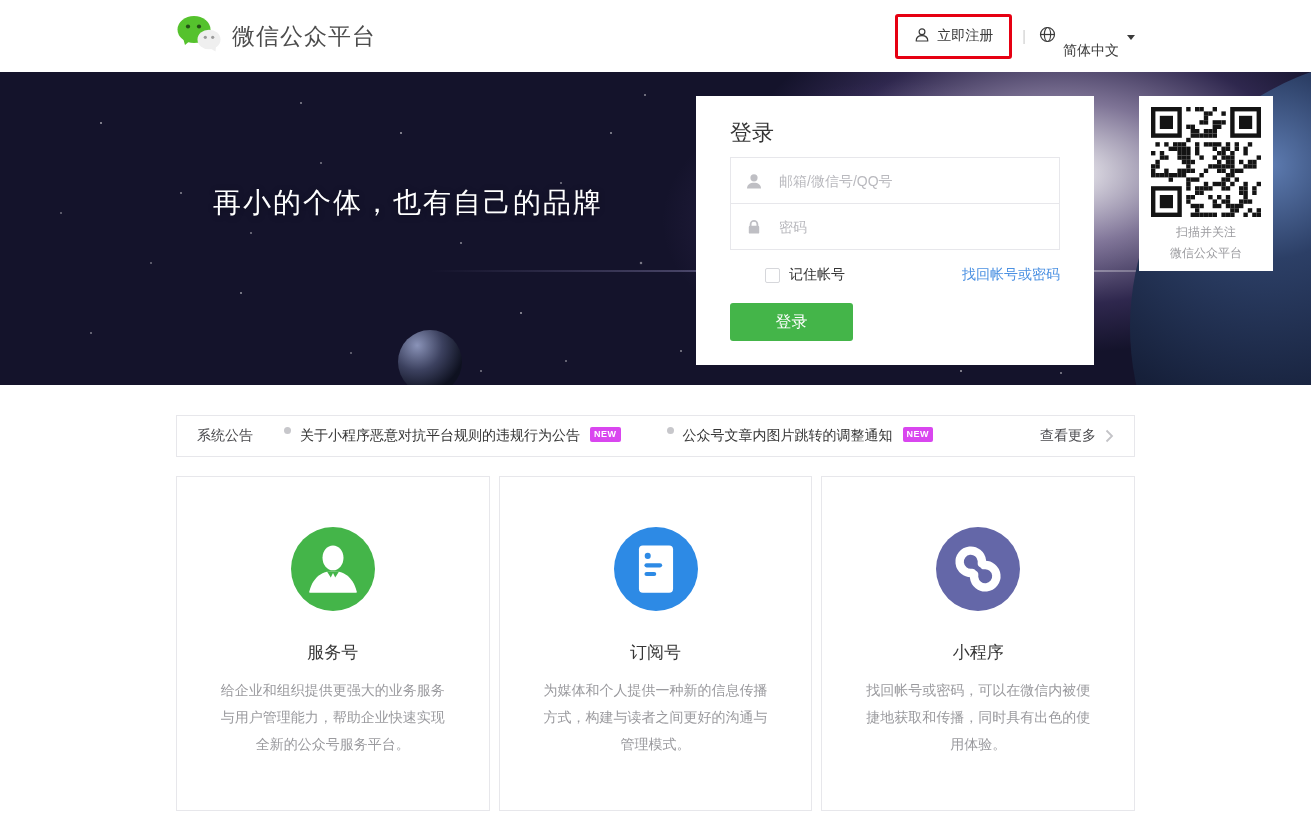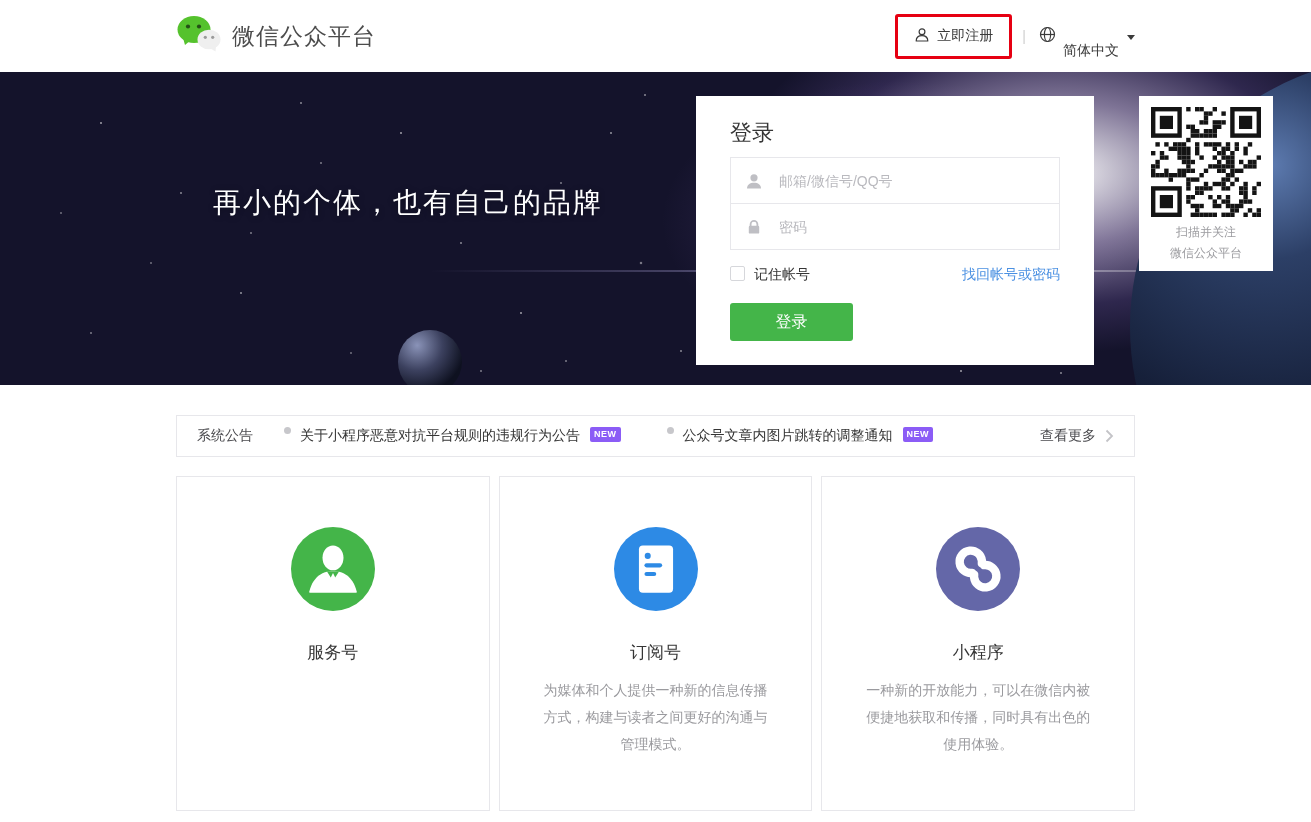--- a/index.html
+++ b/index.html
@@ -58,40 +58,40 @@
   .login-panel { position:absolute; left:696px; top:24px; width:398px; height:269px;
     background:#fff; padding:22px 34px; }
   .login-title { font-size:22px; color:#353535; font-weight:400; margin-bottom:9px; }
   .login-input { display:flex; align-items:center; height:47px; border:1px solid #e7e7eb; background:#fff; padding:0 14px; }
   .login-input + .login-input { margin-top:-1px; }
   .login-input .field-icon { width:18px; display:flex; justify-content:center; }
   .login-input input { border:none; outline:none; flex:1; margin-left:16px; font-size:14px;
     color:#b91c1c; font-family:inherit; }
   .login-input input::placeholder { color:#b9b9be; }
   .login-row { display:flex; align-items:center; justify-content:space-between; margin-top:16px; font-size:14px; }
-  .remember { display:flex; cursor:pointer; color:#353535; }
+  .remember { display:flex; align-items:center; cursor:pointer; color:#353535;margin-left:35px; }
   .checkbox { width:15px; height:15px; border:1px solid #d6d7db; border-radius:2px; background:#fff; margin-right:9px; }
   .forgot-link { color:#4a90e2; text-decoration:none; cursor:pointer; }
   .login-submit { margin-top:19px; width:123px; height:38px; background:#44b549; color:#fff;
     font-size:16px; border:none; border-radius:3px; cursor:pointer; font-family:inherit; }
 
   
   .qr-panel { position:absolute; left:1139px; top:24px; width:134px; height:175px; background:#fff;
     text-align:center; padding-top:11px; }
   .qr-caption { font-size:12px; color:#9b9b9f; line-height:20px; margin-top:1px; }
 
   
   .notice-bar { margin-top:30px; height:42px; border:1px solid #e7e7eb; display:flex; align-items:center;
     padding:0 20px; font-size:14px; background:#fff; }
   .notice-label { color:#4a4a4e; margin-right:31px; }
   .notice-item { display:flex; align-items:flex-start; cursor:pointer; }
   .notice-item + .notice-item { margin-left:46px; }
   .bullet { width:7px; height:7px; border-radius:50%; background:#c7c7cb; margin-right:9px; }
   .notice-text { color:#353535; }
-  .badge-new { display:inline-block; background:#8b5cf6; color:#fff; font-size:9px; font-weight:bold;
+  .badge-new { display:inline-block; background:#d946ef; color:#fff; font-size:9px; font-weight:bold;
     line-height:1; padding:3px 4px; border-radius:2px; margin-left:10px; letter-spacing:.5px; }
   .notice-spacer { flex:1; }
   .notice-more { display:flex; align-items:center; color:#4a4a4e; cursor:pointer; }
   .notice-more svg { margin-left:9px; }
 
   
   .section-title { margin-top:33px; font-size:20px; color:#353535; font-weight:400; }
   .cards { margin-top:19px; display:flex; gap:9px; }
   .card { flex:1; border:1px solid #e7e7eb; height:335px; background:#fff; cursor:pointer; }
   .card-icon { width:84px; height:84px; margin:50px auto 0; display:block; }
@@ -416,20 +416,21 @@
 
     <div class="card">
       <svg class="card-icon" viewBox="0 0 64 64">
         <circle cx="32" cy="32" r="32" fill="#44b549"></circle>
         <ellipse cx="32" cy="23.5" rx="8" ry="9.5" fill="#fff"></ellipse>
         <path d="M14 49 C17 37 25 33.5 32 33.5 C39 33.5 47 37 50 49 L50 50 L14 50 Z" fill="#fff"></path>
         <polygon points="27.3,33.8 36.7,33.8 32,41.2" fill="#44b549"></polygon>
         <polygon points="32,35 34.8,40.5 32,46 29.2,40.5" fill="#fff"></polygon>
       </svg>
       <div class="card-name">服务号</div>
+      <div class="card-desc">给企业和组织提供更强大的业务服务与用户管理能力，帮助企业快速实现全新的公众号服务平台。</div>
     </div>
 
     <div class="card">
       <svg class="card-icon" viewBox="0 0 64 64">
         <circle cx="32" cy="32" r="32" fill="#2d8ae5"></circle>
         <rect x="19" y="14" width="26" height="36" rx="3" fill="#fff"></rect>
         <circle cx="25.7" cy="22" r="2.3" fill="#2d8ae5"></circle>
         <rect x="23.2" y="27.6" width="13.5" height="3.2" rx="1.6" fill="#2d8ae5"></rect>
         <rect x="23.2" y="34.2" width="9" height="3.2" rx="1.6" fill="#2d8ae5"></rect>
       </svg>
@@ -437,17 +438,17 @@
       <div class="card-desc">为媒体和个人提供一种新的信息传播方式，构建与读者之间更好的沟通与管理模式。</div>
     </div>
 
     <div class="card">
       <svg class="card-icon" viewBox="0 0 64 64">
         <circle cx="32" cy="32" r="32" fill="#6467a8"></circle>
         <circle cx="26.5" cy="26.5" r="8.5" fill="none" stroke="#fff" stroke-width="6.4" stroke-linecap="round" stroke-dasharray="42 11.41" transform="rotate(83.5 26.5 26.5)"></circle>
         <circle cx="37.5" cy="37.5" r="8.5" fill="none" stroke="#fff" stroke-width="6.4" stroke-linecap="round" stroke-dasharray="42 11.41" transform="rotate(-96.5 37.5 37.5)"></circle>
       </svg>
       <div class="card-name">小程序</div>
-      <div class="card-desc">一种新的开放能力，可以在微信内被便捷地获取和传播，同时具有出色的使用体验。</div>
+      <div class="card-desc">找回帐号或密码，可以在微信内被便捷地获取和传播，同时具有出色的使用体验。</div>
     </div>
 
   </div>
 </div>
 
 </body></html>

